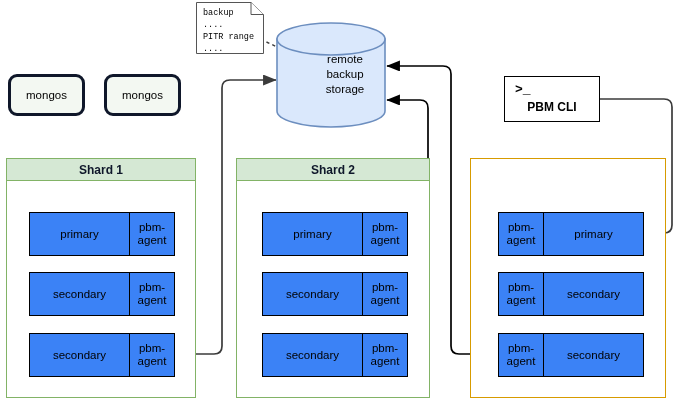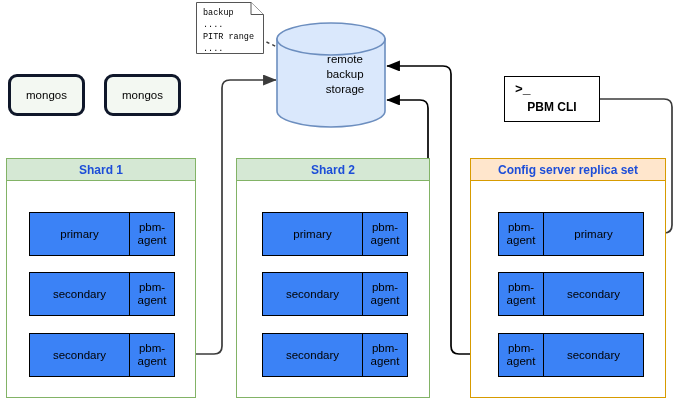--- a/index.html
+++ b/index.html
@@ -28,21 +28,21 @@
   .node.agent-left .agent{border-right:1px solid #000;}
   .node.agent-right .agent{border-left:1px solid #000;}
 
   
   .group{position:absolute;box-sizing:border-box;background:#ffffff;}
   .group.green{border:1px solid #82b366;}
   .group.orange{border:1px solid #d79b00;}
   .group .ghead{
     position:absolute;left:-1px;right:-1px;top:-1px;height:23px;
     display:flex;align-items:center;justify-content:center;
-    font-size:12px;font-weight:bold;color:#1d4ed8;box-sizing:border-box;
+    font-size:12px;font-weight:bold;color:#0f172a;box-sizing:border-box;
   }
   .group.green .ghead{background:#d5e8d4;border:1px solid #82b366;}
   .group.orange .ghead{background:#ffe6cc;border:1px solid #d79b00;}
 
   
   .mongos{
     position:absolute;box-sizing:border-box;
     background:#f3f8f2;border:3px solid #0f172a;border-radius:9px;
     display:flex;align-items:center;justify-content:center;
     font-size:11.5px;color:#000;
@@ -175,21 +175,20 @@
       <span class="role">secondary</span>
       <span class="agent">pbm-<br>agent</span>
     </div>
     <div class="node agent-right" style="left:25px;top:174px;width:146px;height:44px;">
       <span class="role">secondary</span>
       <span class="agent">pbm-<br>agent</span>
     </div>
   </div>
 
   <div class="group orange" style="left:470px;top:158px;width:196px;height:240px;">
-    <div class="ghead">Config server replica set</div>
 
     <div class="node agent-left" style="left:27px;top:53px;width:146px;height:44px;">
       <span class="agent">pbm-<br>agent</span>
       <span class="role">primary</span>
     </div>
     <div class="node agent-left" style="left:27px;top:113px;width:146px;height:44px;">
       <span class="agent">pbm-<br>agent</span>
       <span class="role">secondary</span>
     </div>
     <div class="node agent-left" style="left:27px;top:174px;width:146px;height:44px;">

